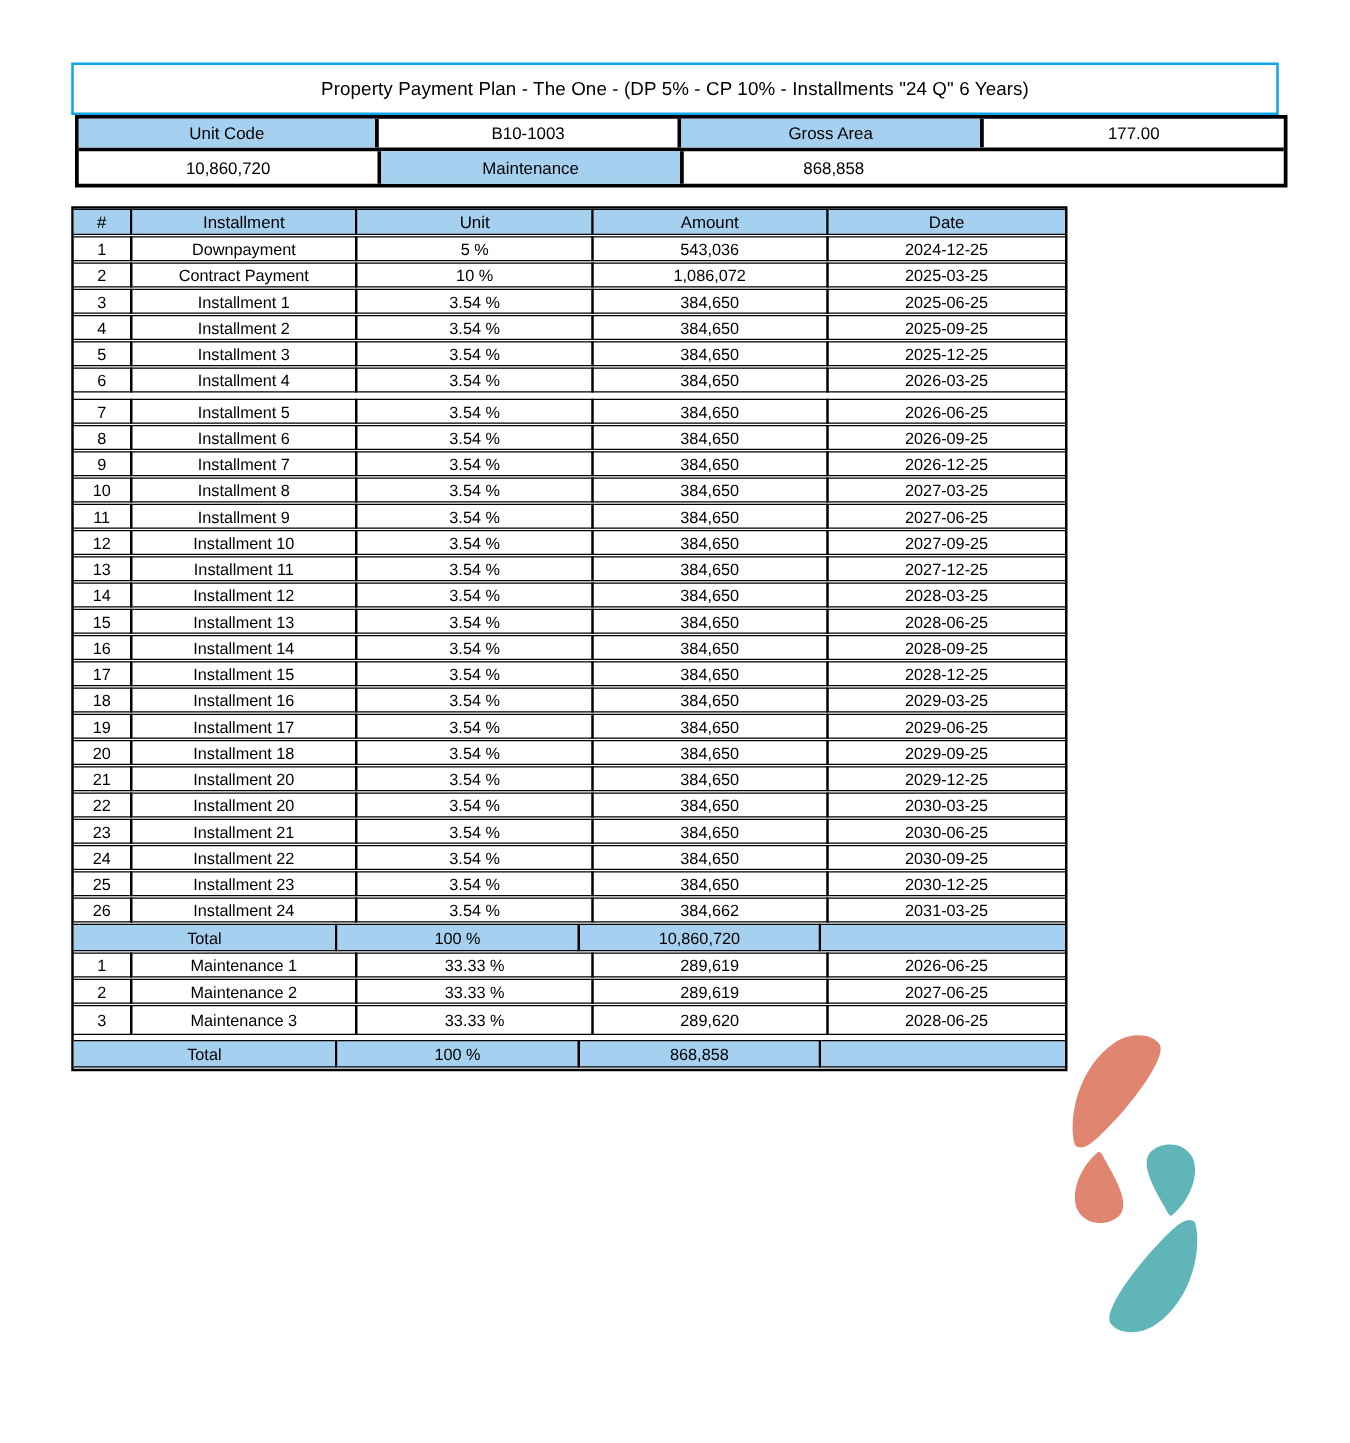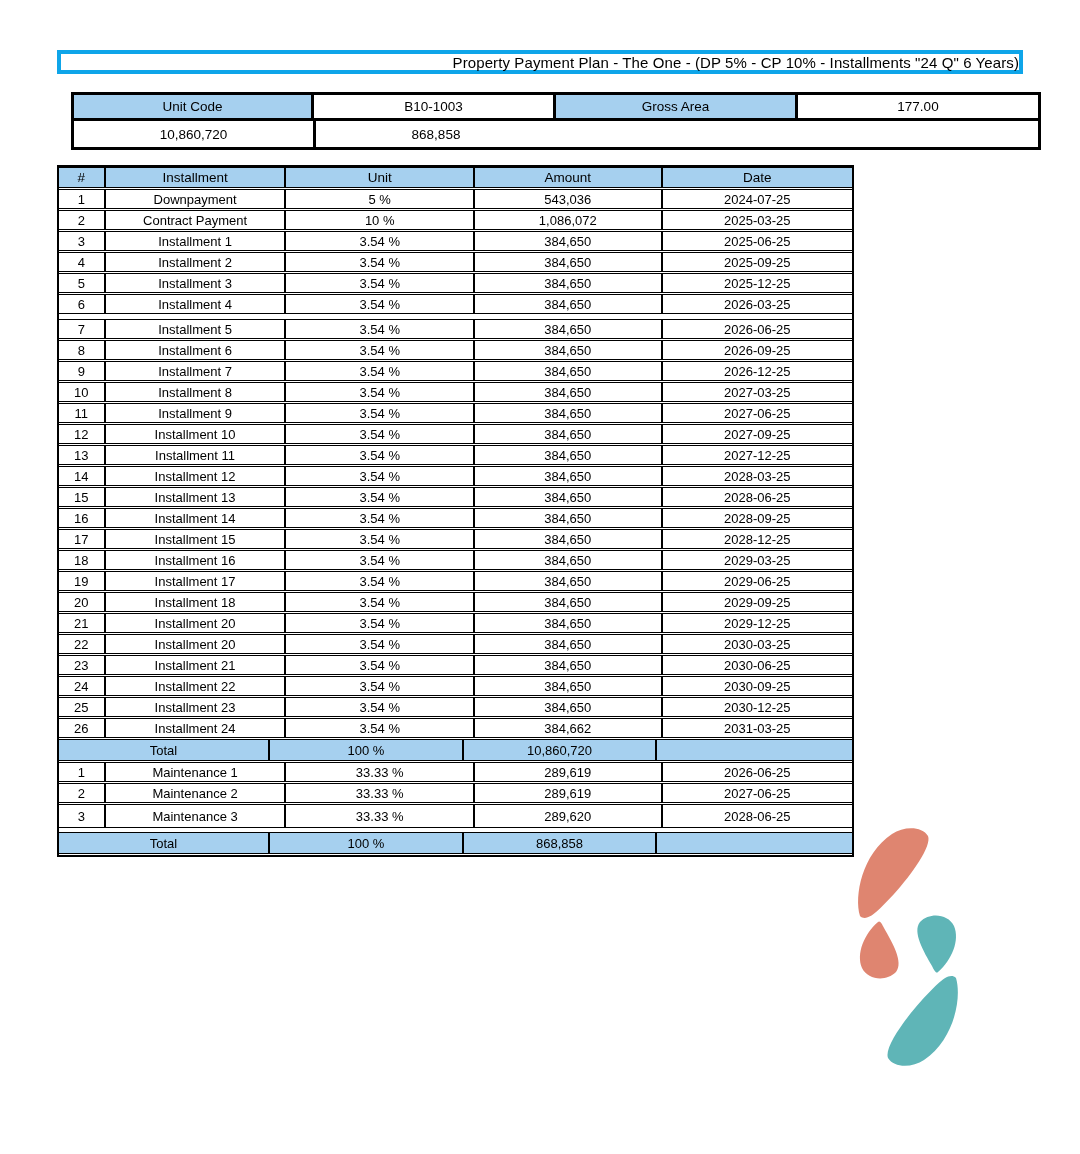--- a/index.html
+++ b/index.html
@@ -2,28 +2,28 @@
 <html style="--table-blue: #a6d0ef; --coral: #df8570; --teal: #5fb5b7;"><head>
 <meta charset="utf-8">
 <style>
   * { margin:0; padding:0; box-sizing:border-box; }
   html,body { background:#ffffff; }
   body { font-family:"Liberation Sans", sans-serif; color:#000; }
   .page { position:relative; width:1080px; height:1154px; background:#fff; overflow:hidden; }
 
   
   .title-bar {
-    position:absolute; left:57px; top:50px; width:966px; height:24px;
-    border:4px solid #0ea5e9; display:flex; align-items:center; justify-content:flex-end;
+    position:absolute; left:57px; top:50px; width:966px; height:42px;
+    border:2px solid #0ea5e9; display:flex; align-items:center; justify-content:center;
     font-size:15px; letter-spacing:.1px;
   }
 
   
   .summary {
-    position:absolute; left:71px; top:92px; width:970px;
+    position:absolute; left:60px; top:92px; width:970px;
     border:3px solid #000;
   }
   .sum-row { display:flex; height:26px; }
   .sum-row.first { border-bottom:3px solid #000; }
   .sum-cell {
     display:flex; align-items:center; justify-content:center;
     font-size:13.5px; height:100%;
   }
   .sum-cell.divr { border-right:3px solid #000; }
   .sum-label { background:var(--table-blue); }
@@ -65,39 +65,40 @@
 
   <div class="summary">
     <div class="sum-row first">
       <div class="sum-cell sum-label divr sw0">Unit Code</div>
       <div class="sum-cell divr sw1">B10-1003</div>
       <div class="sum-cell sum-label divr sw2">Gross Area</div>
       <div class="sum-cell sw3">177.00</div>
     </div>
     <div class="sum-row">
       <div class="sum-cell divr sw1">10,860,720</div>
+      <div class="sum-cell sum-label divr sw2">Maintenance</div>
       <div class="sum-cell sw3">868,858</div>
     </div>
   </div>
 
   <div class="schedule">
     <div class="t-row head-row">
       <div class="t-cell blue c0">#</div>
       <div class="t-cell blue c1">Installment</div>
       <div class="t-cell blue c2">Unit</div>
       <div class="t-cell blue c3">Amount</div>
       <div class="t-cell blue c4 last">Date</div>
     </div>
     <div id="schedule-body">
         <div class="t-row">
           <div class="t-cell c0">1</div>
           <div class="t-cell c1">Downpayment</div>
           <div class="t-cell c2">5 %</div>
           <div class="t-cell c3">543,036</div>
-          <div class="t-cell c4 last">2024-07-25</div>
+          <div class="t-cell c4 last">2024-12-25</div>
         </div>
         <div class="t-row">
           <div class="t-cell c0">2</div>
           <div class="t-cell c1">Contract Payment</div>
           <div class="t-cell c2">10 %</div>
           <div class="t-cell c3">1,086,072</div>
           <div class="t-cell c4 last">2025-03-25</div>
         </div>
         <div class="t-row">
           <div class="t-cell c0">3</div>

